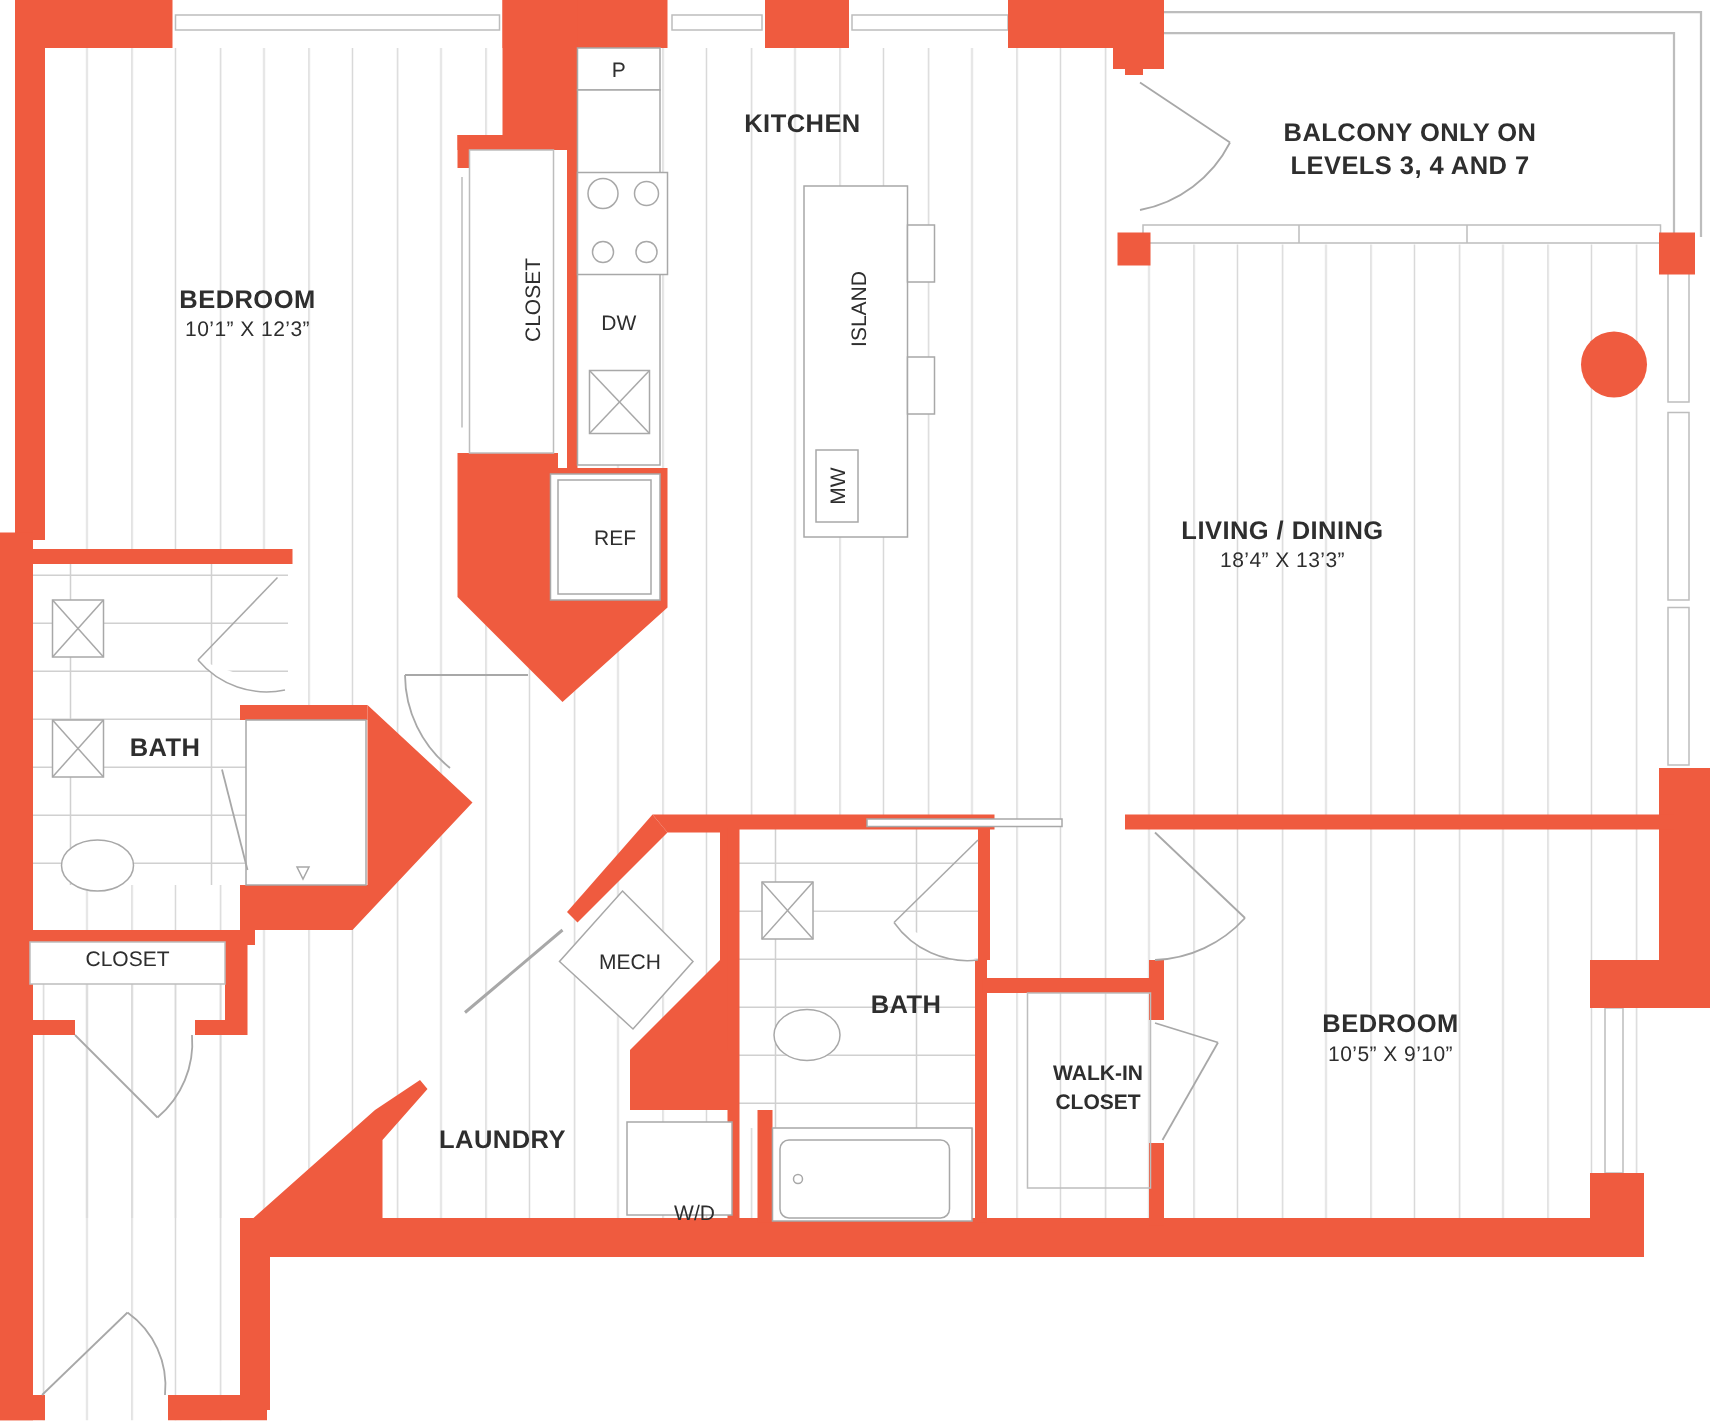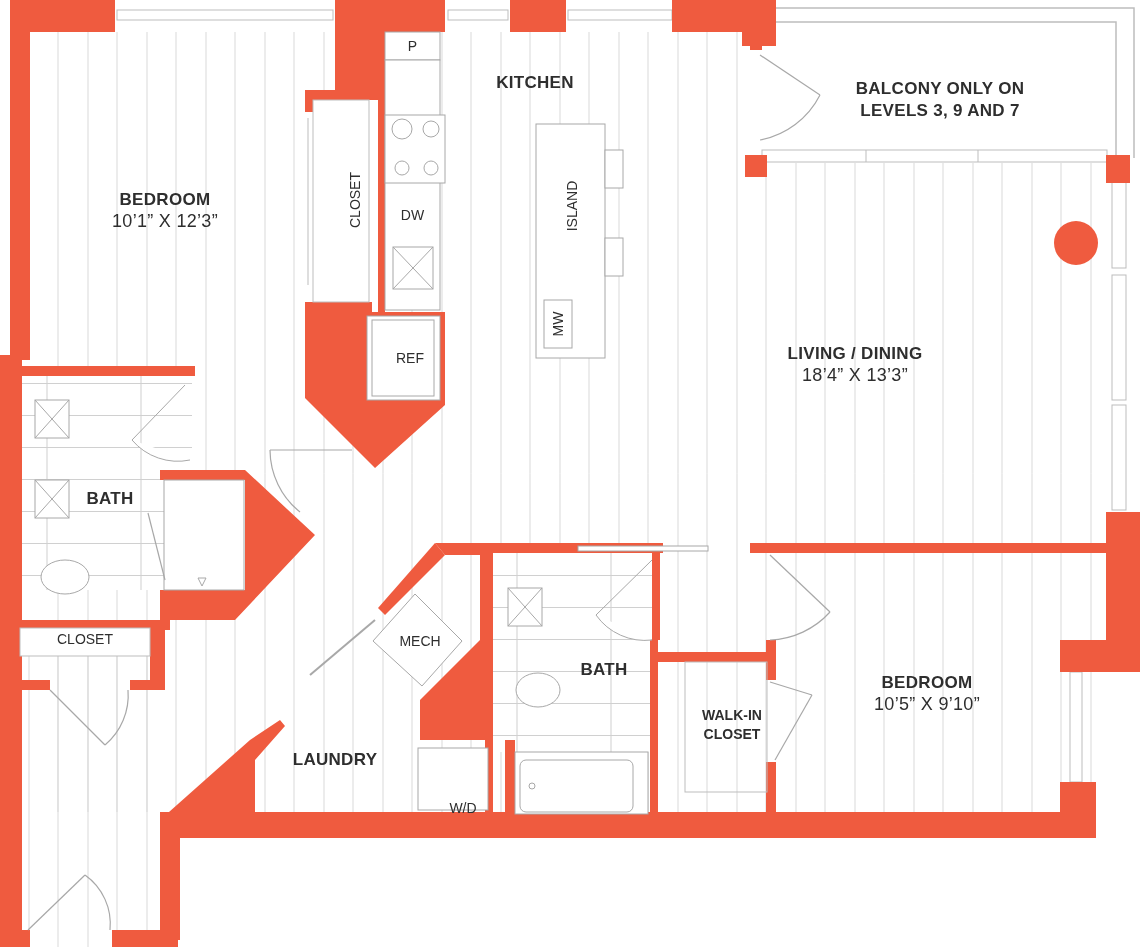--- a/index.html
+++ b/index.html
@@ -1,20 +1,20 @@
 <!DOCTYPE html>
 <html><head>
 <meta charset="utf-8">
 <style>
   html,body{margin:0;padding:0;background:#ffffff;}
   body{width:1140px;height:947px;position:relative;overflow:hidden;font-family:"Liberation Sans",sans-serif;}
   #plan{position:absolute;left:0;top:0;width:1140px;height:947px;}
   .lbl{position:absolute;color:#2e2e2e;text-align:center;white-space:nowrap;font-family:"Liberation Sans",sans-serif;}
   .room{font-weight:bold;font-size:17px;letter-spacing:0.3px;}
-  .dim{font-size:18px;font-weight:normal;display:block;margin-top:1px;}
+  .dim{font-size:14px;font-weight:normal;display:block;margin-top:1px;}
   .fix{font-size:14px;font-weight:normal;}
   .vert{transform:rotate(-90deg);transform-origin:center center;}
 </style>
 </head>
 <body>
 
 <svg id="plan" viewBox="0 0 1140 947" xmlns="http://www.w3.org/2000/svg">
   <defs>
     <pattern id="planks" width="59" height="947" patternUnits="userSpaceOnUse">
       <line x1="29" y1="0" x2="29" y2="947" stroke="#d9d9d9" stroke-width="1"></line>
@@ -193,21 +193,21 @@
 </svg>
 
 <div class="lbl room" style="left:100px;top:190px;width:130px;">
   <span>BEDROOM</span>
   <span class="dim">10’1” X 12’3”</span>
 </div>
 <div class="lbl fix vert" style="left:310px;top:192px;width:90px;">CLOSET</div>
 <div class="lbl room" style="left:480px;top:73px;width:110px;">KITCHEN</div>
 <div class="lbl room" style="left:840px;top:78px;width:200px;line-height:22px;">
   <span>BALCONY ONLY ON</span><br>
-  <span>LEVELS 3, 9 AND 7</span>
+  <span>LEVELS 3, 4 AND 7</span>
 </div>
 <div class="lbl room" style="left:760px;top:344px;width:190px;">
   <span>LIVING / DINING</span>
   <span class="dim">18’4” X 13’3”</span>
 </div>
 <div class="lbl room" style="left:80px;top:489px;width:60px;">BATH</div>
 <div class="lbl fix" style="left:30px;top:631px;width:110px;">CLOSET</div>
 <div class="lbl fix" style="left:385px;top:633px;width:70px;">MECH</div>
 <div class="lbl room" style="left:280px;top:750px;width:110px;">LAUNDRY</div>
 <div class="lbl room" style="left:574px;top:660px;width:60px;">BATH</div>

